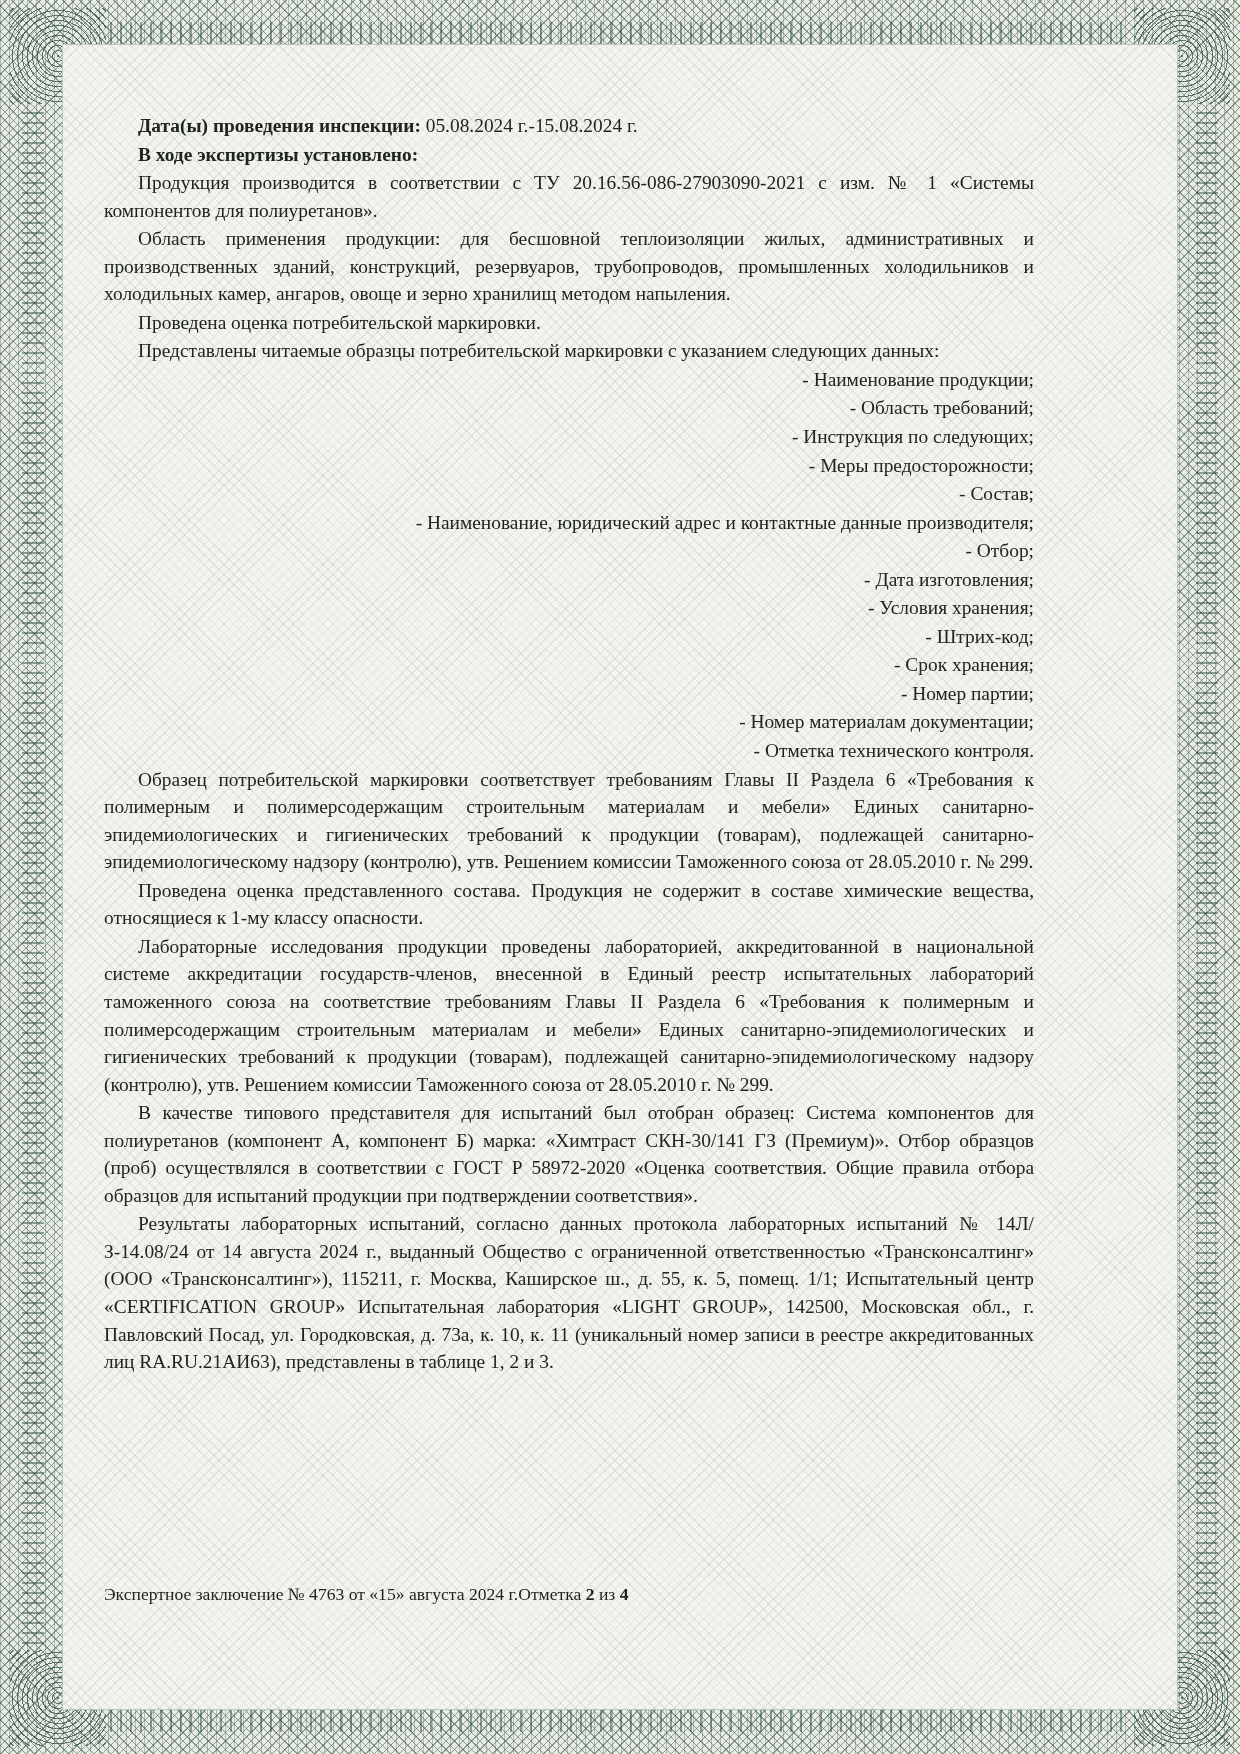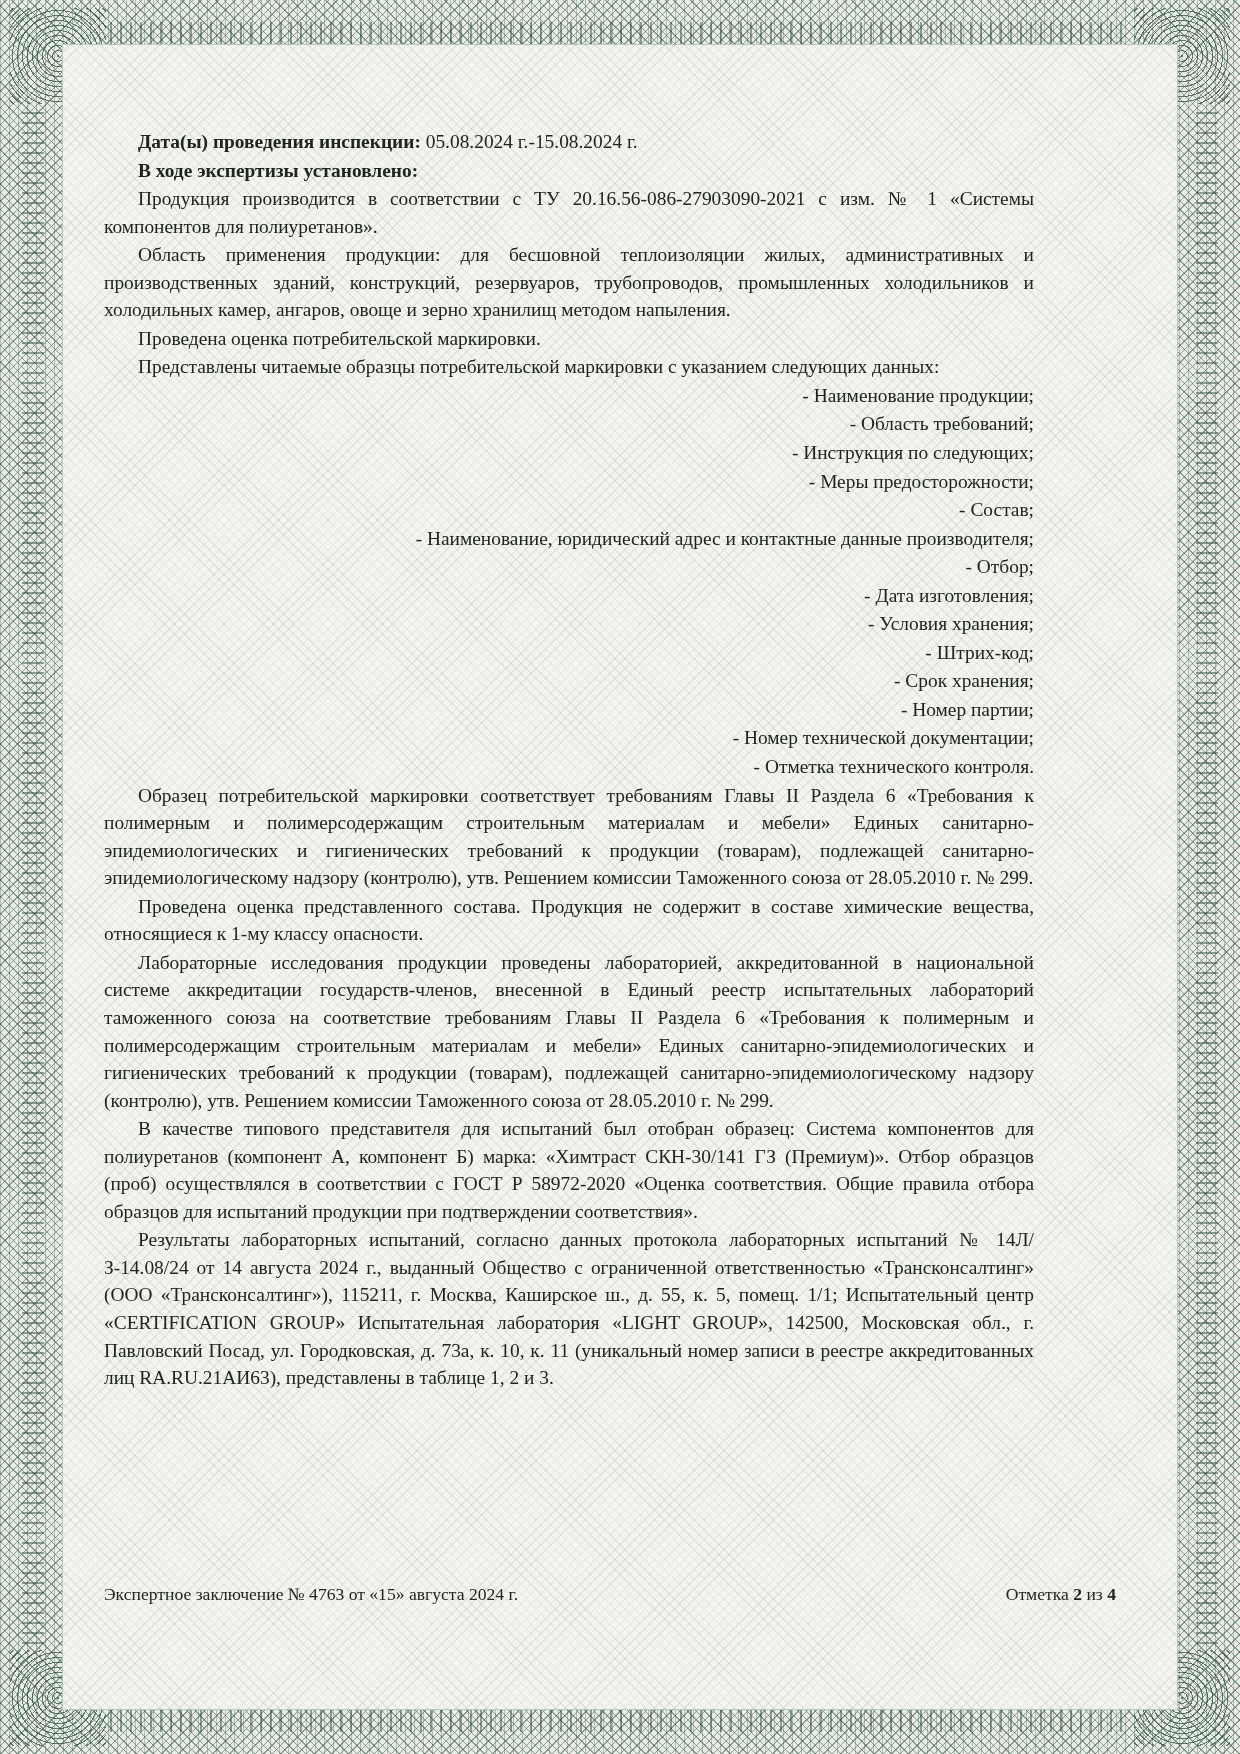--- a/index.html
+++ b/index.html
@@ -75,21 +75,21 @@
   }
   .edge-band.right {
     right: 22px; top: 110px; bottom: 110px; width: 22px;
     background: repeating-linear-gradient(0deg, rgba(45,80,55,0.5) 0 2px, rgba(255,255,255,0) 2px 10px);
   }
 
   
   .content {
     position: absolute;
     left: 104px;
-    top: 128px;
+    top: 112px;
     width: 930px;
     font-size: 19.4px;
     line-height: 1.42;
     text-align: justify;
     text-justify: inter-word;
     color: #20241f;
   }
   .content p {
     margin: 0 0 1px 0;
   }
@@ -111,21 +111,21 @@
     margin-bottom: 0;
   }
 
   
   .footer {
     position: absolute;
     left: 104px;
     top: 1584px;
     width: 1012px;
     display: flex;
-    justify-content: space-between;
+    justify-content: flex-start;
     align-items: baseline;
     font-size: 17.6px;
     color: #20241f;
   }
   .footer .page-num .bold { font-weight: bold; }
 </style>
 </head>
 <body>
 
 <div class="page">
@@ -161,21 +161,21 @@
     <p class="dash-item">- Инструкция по следующих;</p>
     <p class="dash-item">- Меры предосторожности;</p>
     <p class="dash-item">- Состав;</p>
     <p class="dash-item">- Наименование, юридический адрес и контактные данные производителя;</p>
     <p class="dash-item">- Отбор;</p>
     <p class="dash-item">- Дата изготовления;</p>
     <p class="dash-item">- Условия хранения;</p>
     <p class="dash-item">- Штрих-код;</p>
     <p class="dash-item">- Срок хранения;</p>
     <p class="dash-item">- Номер партии;</p>
-    <p class="dash-item">- Номер технической документации;</p>
+    <p class="dash-item">- Номер материалам документации;</p>
     <p class="dash-item">- Отметка технического контроля.</p>
 
     <p class="indent para-block">Образец потребительской маркировки соответствует требованиям Главы II Раздела 6 «Требования к полимерным и полимерсодержащим строительным материалам и мебели» Единых санитарно-эпидемиологических и гигиенических требований к продукции (товарам), подлежащей санитарно-эпидемиологическому надзору (контролю), утв. Решением комиссии Таможенного союза от 28.05.2010 г. № 299.</p>
     <p class="indent para-block">Проведена оценка представленного состава. Продукция не содержит в составе химические вещества, относящиеся к 1-му классу опасности.</p>
     <p class="indent para-block">Лабораторные исследования продукции проведены лабораторией, аккредитованной в национальной системе аккредитации государств-членов, внесенной в Единый реестр испытательных лабораторий таможенного союза на соответствие требованиям Главы II Раздела 6 «Требования к полимерным и полимерсодержащим строительным материалам и мебели» Единых санитарно-эпидемиологических и гигиенических требований к продукции (товарам), подлежащей санитарно-эпидемиологическому надзору (контролю), утв. Решением комиссии Таможенного союза от 28.05.2010 г. № 299.</p>
     <p class="indent para-block">В качестве типового представителя для испытаний был отобран образец: Система компонентов для полиуретанов (компонент А, компонент Б) марка: «Химтраст СКН-30/141 ГЗ (Премиум)». Отбор образцов (проб) осуществлялся в соответствии с ГОСТ Р 58972-2020 «Оценка соответствия. Общие правила отбора образцов для испытаний продукции при подтверждении соответствия».</p>
     <p class="indent para-block">Результаты лабораторных испытаний, согласно данных протокола лабораторных испытаний № 14Л/З-14.08/24 от 14 августа 2024 г., выданный Общество с ограниченной ответственностью «Трансконсалтинг» (ООО «Трансконсалтинг»), 115211, г. Москва, Каширское ш., д. 55, к. 5, помещ. 1/1; Испытательный центр «CERTIFICATION GROUP» Испытательная лаборатория «LIGHT GROUP», 142500, Московская обл., г. Павловский Посад, ул. Городковская, д. 73а, к. 10, к. 11 (уникальный номер записи в реестре аккредитованных лиц RA.RU.21АИ63), представлены в таблице 1, 2 и 3.</p>
 
   </div>
 

